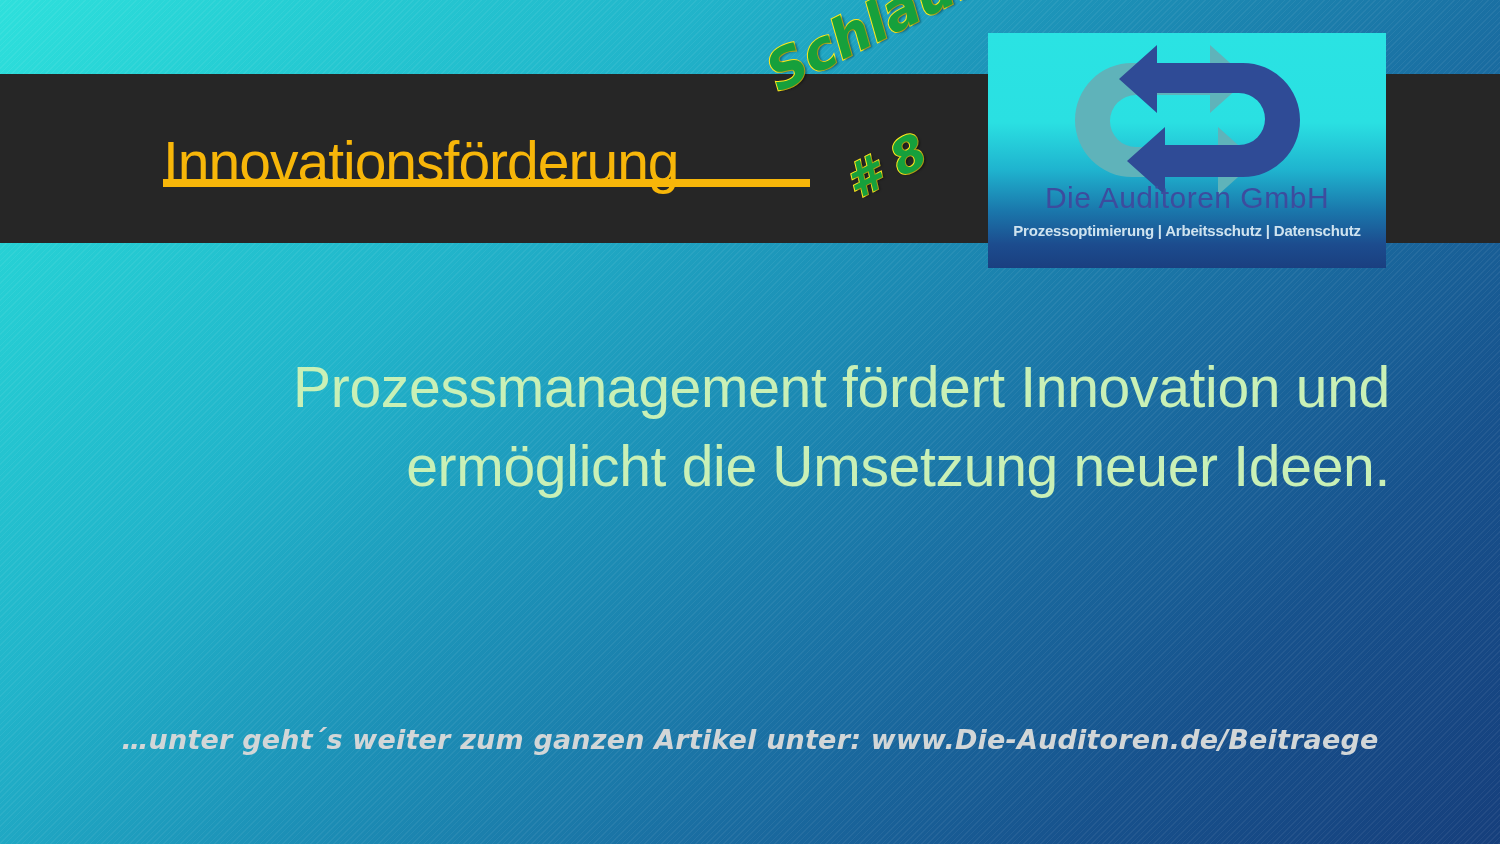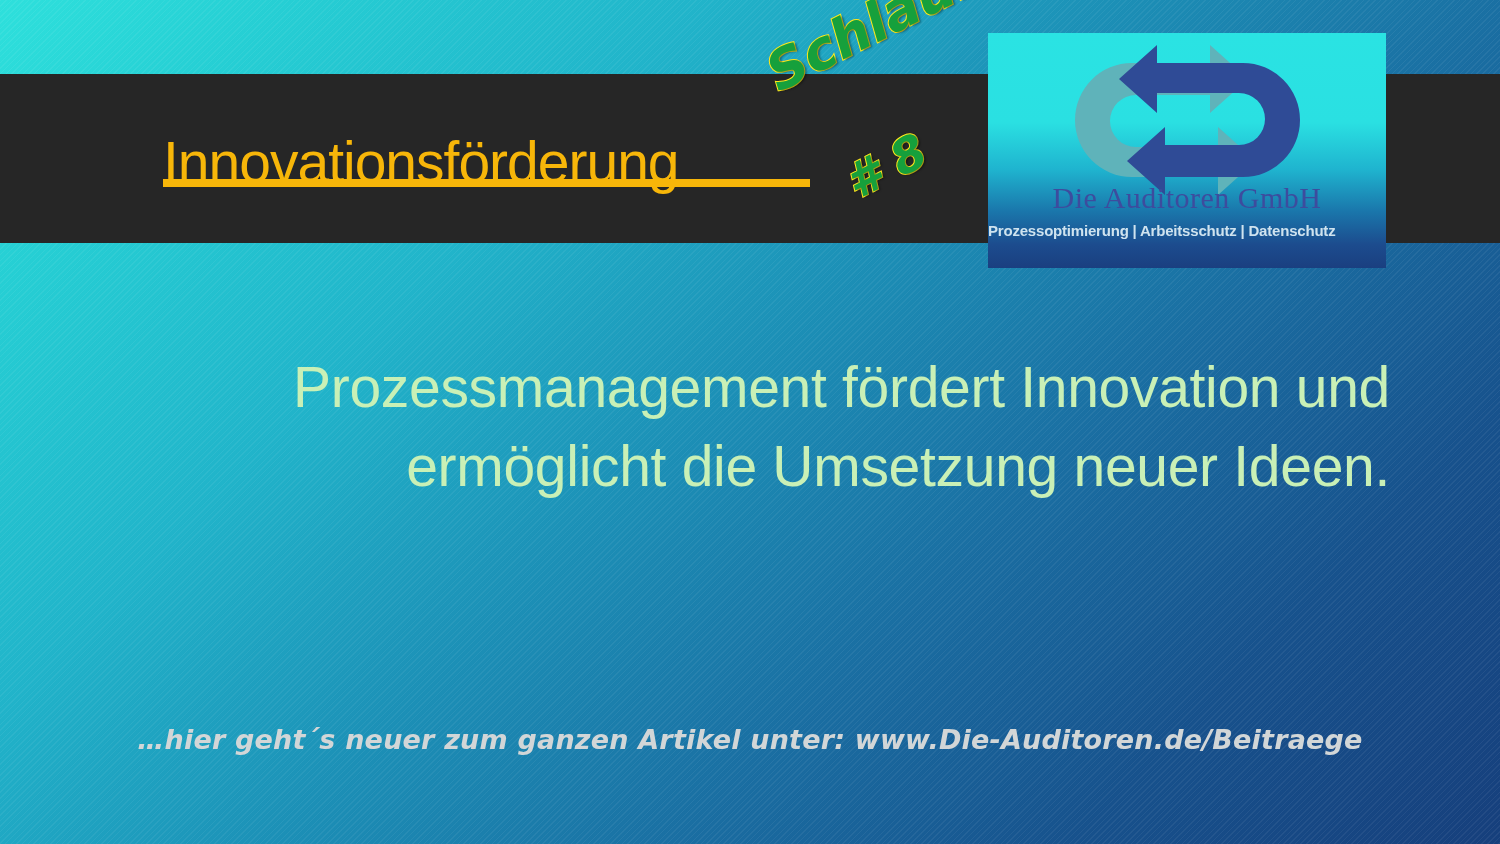--- a/index.html
+++ b/index.html
@@ -122,30 +122,30 @@
     height: 150px;
   }
   .logo-name {
     position: absolute;
     left: 0;
     right: 0;
     top: 150px;
     text-align: center;
     font-size: 30px;
     color: #3d4c9e;
-    font-family: Liberation Serif, serif;
+    font-family: Liberation Sans, sans-serif;
     letter-spacing: 0.5px;
     line-height: 1;
   }
   .logo-tagline {
     position: absolute;
     left: 0;
     right: 0;
     top: 190px;
-    text-align: left;
+    text-align: center;
     font-size: 15px;
     font-weight: bold;
     color: #cfe3ef;
     font-family: "Liberation Sans", sans-serif;
     letter-spacing: -0.2px;
     line-height: 1;
   }
 
   
   .statement {
@@ -226,15 +226,15 @@
                L 87 18
                L 173 18
                A 57 57 0 0 1 173 132 Z" transform="translate(0,0)"></path>
     </svg>
     <div class="logo-name">Die Auditoren GmbH</div>
     <div class="logo-tagline">Prozessoptimierung | Arbeitsschutz | Datenschutz</div>
   </div>
 
   <div class="statement">Prozessmanagement fördert Innovation und ermöglicht die Umsetzung neuer Ideen.</div>
 
-  <div class="footer-line">…hier geht´s neuer zum ganzen Artikel unter: www.Die-Auditoren.de/Beitraege</div>
+  <div class="footer-line">…unter geht´s weiter zum ganzen Artikel unter: www.Die-Auditoren.de/Beitraege</div>
 
 </div>
 
 </body></html>

